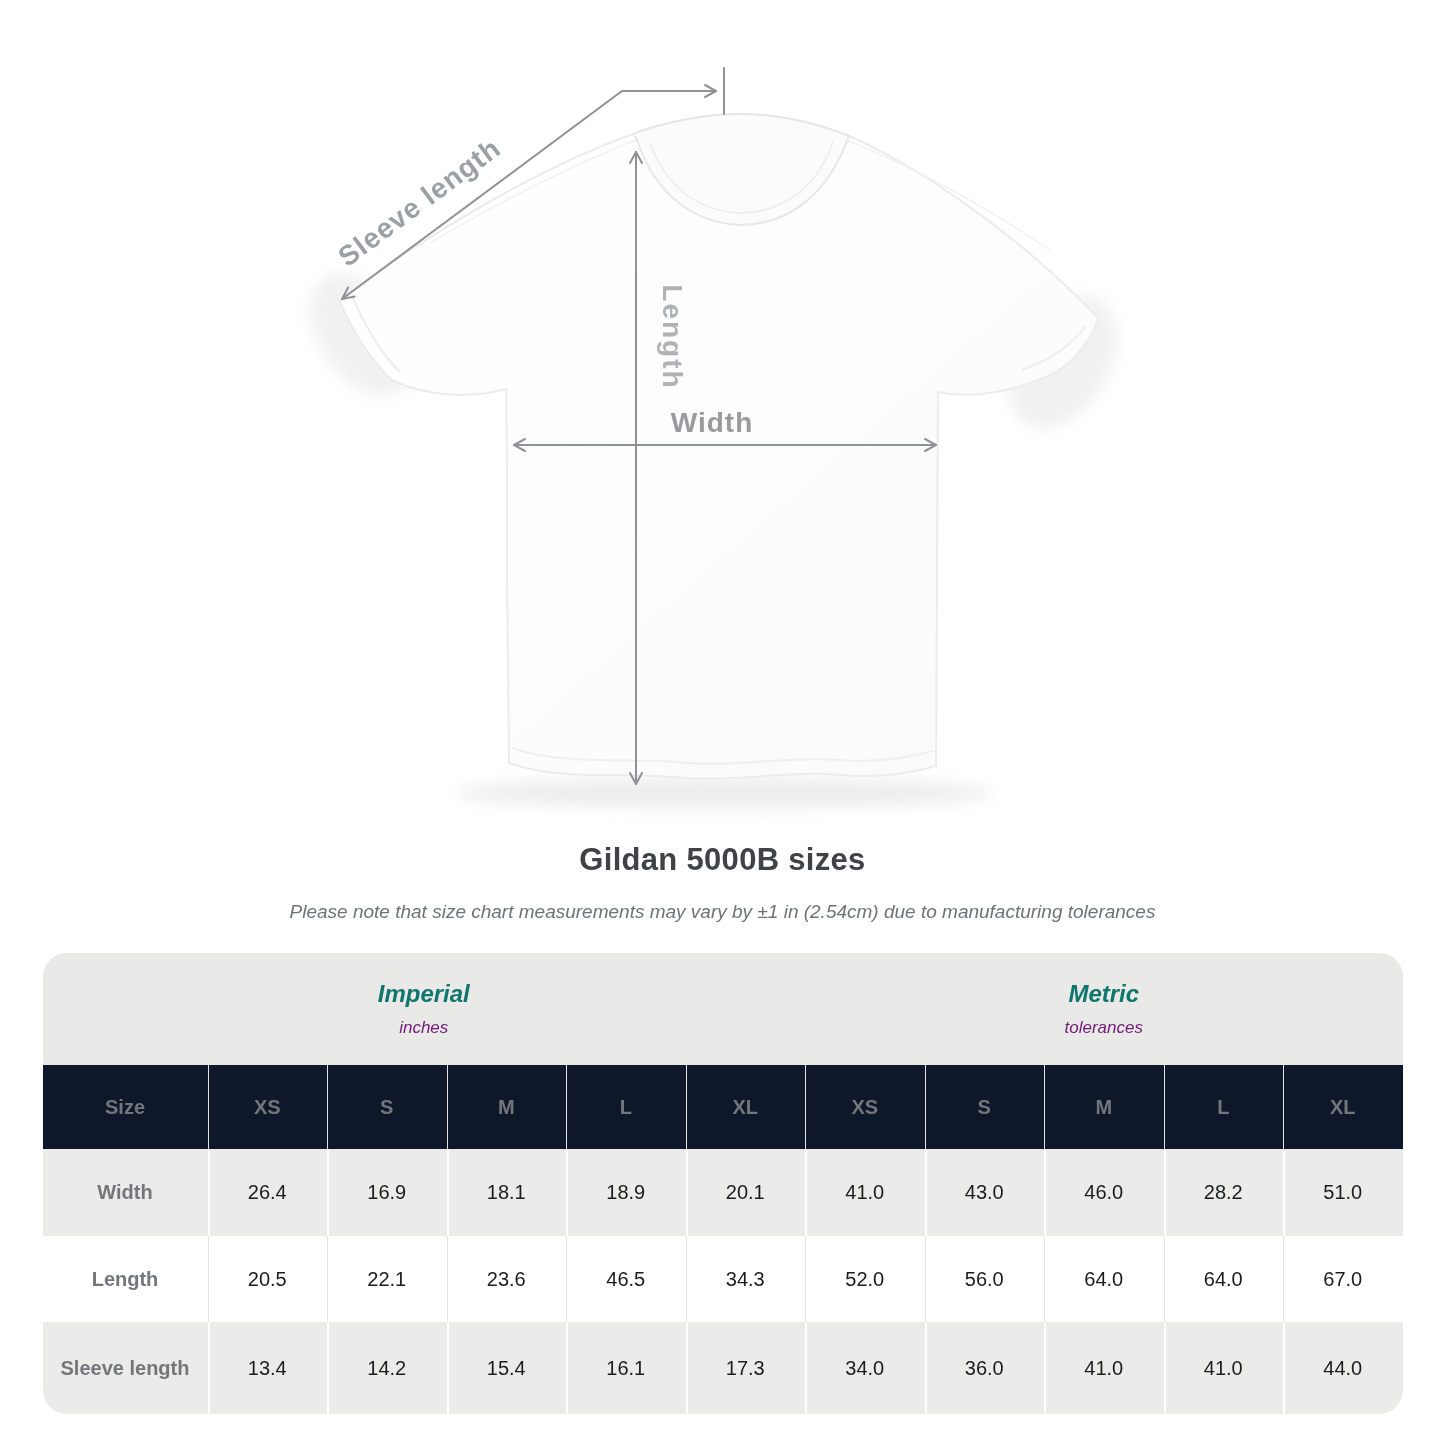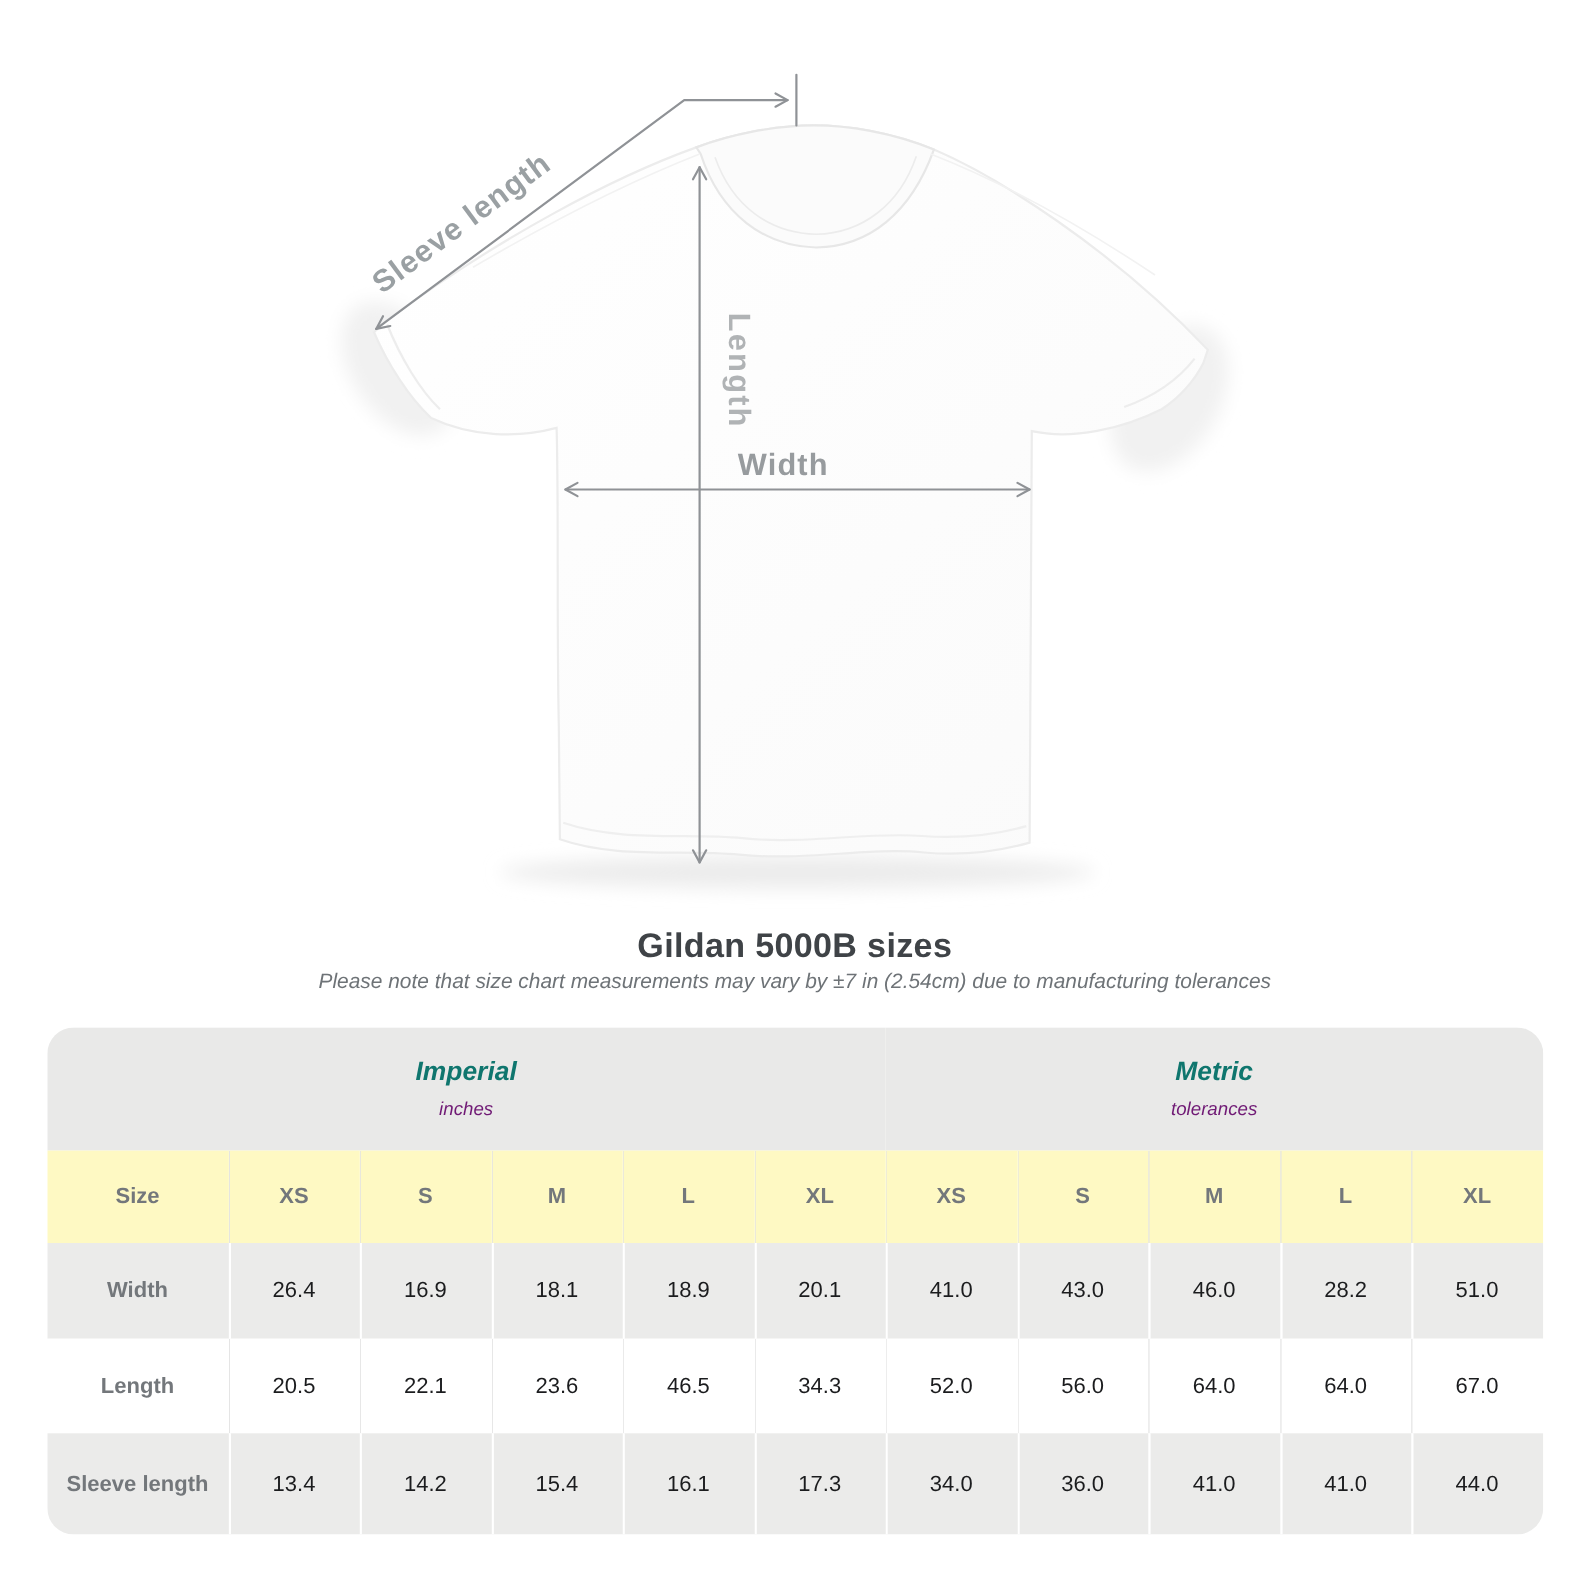--- a/index.html
+++ b/index.html
@@ -6,39 +6,39 @@
   body {
     width:1445px; height:1445px; overflow:hidden;
     font-family:"Liberation Sans", sans-serif;
     -webkit-font-smoothing:antialiased;
   }
   .diagram { position:relative; width:1445px; height:828px; }
   .diagram svg { display:block; }
 
   .title {
     text-align:center; font-size:31px; font-weight:bold;
-    color:#3f4347; margin:14px 0 4px 0; letter-spacing:.3px;
+    color:#3f4347; margin:14px 0 23px 0; letter-spacing:.3px;
   }
   .subtitle {
     text-align:center; font-style:italic; font-size:19px;
     color:#6e7377; margin:0 0 30px 0;
   }
 
   .table-wrap {
     width:1360px; margin:0 auto; border-radius:24px; overflow:hidden;
   }
   table { width:100%; border-collapse:collapse; table-layout:fixed; }
   td { text-align:center; vertical-align:middle; font-size:20px; color:#1b1c1e; padding:0; }
 
   tr.band { height:112px; }
   tr.band td { background:#e9e9e8; }
   .group-label { font-size:24px; font-weight:bold; font-style:italic; color:#0f766e; }
   .group-unit  { font-size:17px; font-style:italic; color:#701a75; margin-top:10px; }
 
-  tr.sizes { height:84px; background:#fef9c3; }
+  tr.sizes { height:84px; background:#0f172a; }
   tr.sizes td { font-weight:bold; color:#73777b; }
 
   tr.r-width  { height:87px; }
   tr.r-length { height:86px; background:#ffffff; }
   tr.r-sleeve { height:92px; }
   tr.r-width td, tr.r-sleeve td { background:#ebebea; }
 
   td.rowlabel { font-weight:bold; color:#73777b; }
 
   
@@ -119,21 +119,21 @@
       </g>
     </g>
 
     <text x="425" y="210" transform="rotate(-36.6 425 210)" text-anchor="middle" font-size="28" font-weight="bold" fill="#9aa0a3" letter-spacing="1">Sleeve length</text>
     <text x="663" y="337" transform="rotate(90 663 337)" text-anchor="middle" font-size="28" font-weight="bold" fill="#b0b3b5" letter-spacing="2">Length</text>
     <text x="712" y="432" text-anchor="middle" font-size="28" font-weight="bold" fill="#979b9e" letter-spacing="1">Width</text>
   </svg>
 </div>
 
 <h1 class="title">Gildan 5000B sizes</h1>
-<p class="subtitle">Please note that size chart measurements may vary by ±7 in (2.54cm) due to manufacturing tolerances</p>
+<p class="subtitle">Please note that size chart measurements may vary by ±1 in (2.54cm) due to manufacturing tolerances</p>
 
 <div class="table-wrap">
   <table>
     <colgroup>
       <col style="width:165px">
       <col>
         <col>
         <col>
         <col>
         <col>

